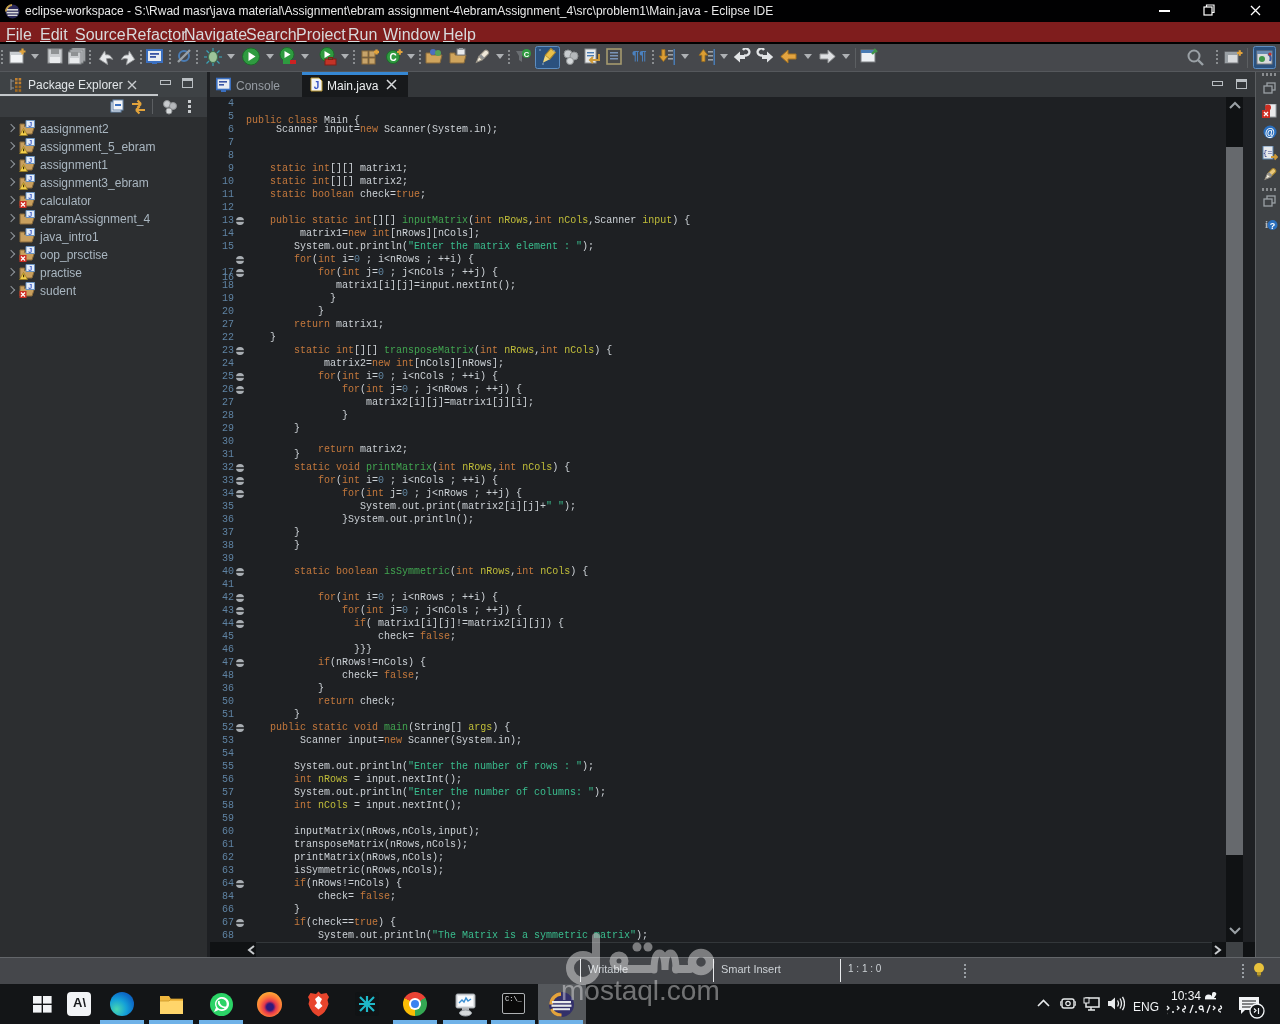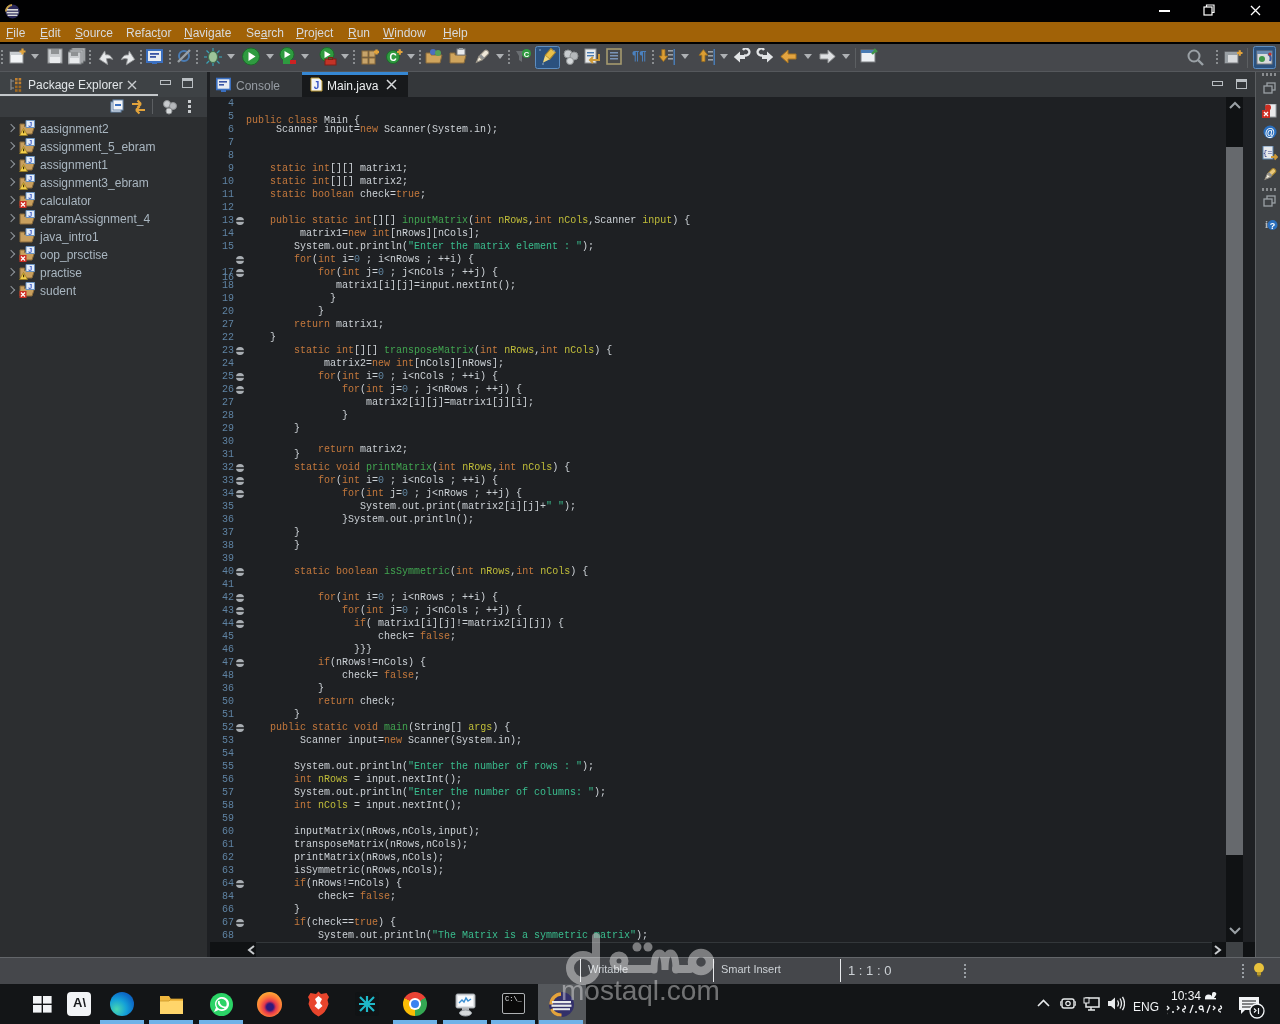--- a/index.html
+++ b/index.html
@@ -1,17 +1,17 @@
 <!DOCTYPE html>
 <html><head><meta charset="utf-8"><style>
 *{margin:0;padding:0;box-sizing:border-box}
 html,body{width:1280px;height:1024px;overflow:hidden;background:#1e2023;font-family:"Liberation Sans",sans-serif}
 .a{position:absolute}
 #title{left:0;top:0;width:1280px;height:22px;background:#010102;color:#e9e9e9;font-size:12px}
-#menu{left:0;top:22px;width:1280px;height:20px;background:#a16207;color:#d8dadc;font-size:12px}
+#menu{left:0;top:22px;width:1280px;height:20px;background:#7f1d1d;color:#d8dadc;font-size:16px}
 #menu span{position:absolute;top:4px}
 #menu u{text-decoration:underline}
 #tbar{left:0;top:42px;width:1280px;height:30px;background:#46484c;border-top:2px solid #000;border-bottom:1px solid #55585c}
 .h{position:absolute;top:50px;width:2px;height:16px;background:repeating-linear-gradient(to bottom,#8a8d90 0 2px,transparent 2px 4px)}
 .dd{position:absolute;top:54px;width:0;height:0;border-left:4px solid transparent;border-right:4px solid transparent;border-top:5px solid #aeb1b4}
 .vsep{position:absolute;top:48px;width:1px;height:20px;background:#5c5f62}
 #lpanel{left:0;top:72px;width:207px;height:885px;background:#2c2e30}
 #lphead{left:0;top:72px;width:207px;height:25px;background:#3e4245}
 #lptool{left:0;top:97px;width:207px;height:20px;background:#393c3f}
 #edtabs{left:210px;top:72px;width:1046px;height:25px;background:#34373a}
@@ -27,20 +27,21 @@
 </style></head><body>
 
 <div class="a" id="title">
 <svg class="a" style="left:5px;top:4px" width="15" height="15">
       <circle cx="7.5" cy="7.5" r="7" fill="#2c2a5a"></circle>
       <path d="M1 7.5 A6.5 6.5 0 0 1 7 1" stroke="#c8a24a" stroke-width="2" fill="none"></path>
       <rect x="2" y="5" width="11" height="1.6" fill="#dcdcdc"></rect>
       <rect x="1.6" y="7.8" width="11.8" height="1.6" fill="#dcdcdc"></rect>
       <rect x="2.6" y="10.6" width="9.8" height="1.4" fill="#dcdcdc"></rect>
     </svg>
+<span class="a" style="left:25px;top:4px">eclipse-workspace - S:\Rwad masr\java material\Assignment\ebram assignment-4\ebramAssignment_4\src\problem1\Main.java - Eclipse IDE</span>
 <div class="a" style="left:1159px;top:10px;width:11px;height:1.5px;background:#fff"></div>
 <svg class="a" style="left:1203px;top:4px" width="12" height="12">
       <rect x="1" y="3" width="8" height="8" fill="none" stroke="#fff" stroke-width="1.2"></rect>
       <path d="M3.5 3 V1 H11 V8.5 H9" fill="none" stroke="#fff" stroke-width="1.2"></path>
     </svg>
 <svg class="a" style="left:1249px;top:4px" width="13" height="13">
       <path d="M2 2 L11 11 M11 2 L2 11" stroke="#fff" stroke-width="1.3"></path>
     </svg>
 </div>
 <div class="a" id="menu">
@@ -601,21 +602,21 @@
     <text x="3" y="12" font-size="11" font-family="Liberation Serif" font-weight="bold" fill="#b5b8bb">i</text>
     <circle cx="10.5" cy="9" r="5" fill="#2a6fbe"></circle>
     <text x="10.5" y="12.5" font-size="9" font-family="Liberation Sans" font-weight="bold" fill="#fff" text-anchor="middle">?</text>
   </svg>
 <div class="a" id="status"></div>
 <div class="a" style="left:580px;top:959px;width:1px;height:23px;background:#e8eaec"></div>
 <span class="a" style="left:588px;top:963px;font-size:11px;color:#ccd1d5">Writable</span>
 <div class="a" style="left:713px;top:959px;width:1px;height:23px;background:#e8eaec"></div>
 <span class="a" style="left:721px;top:963px;font-size:11px;color:#ccd1d5">Smart Insert</span>
 <div class="a" style="left:840px;top:959px;width:1px;height:23px;background:#e8eaec"></div>
-<span class="a" style="left:848px;top:963px;font-size:13px;color:#ccd1d5">1 : 1 : 0</span>
+<span class="a" style="left:848px;top:963px;font-size:10px;color:#ccd1d5">1 : 1 : 0</span>
 <div class="a" style="left:964px;top:964px;width:2px;height:14px;background:repeating-linear-gradient(to bottom,#9aa0a5 0 2px,transparent 2px 4px)"></div>
 <div class="a" style="left:1242px;top:964px;width:2px;height:14px;background:repeating-linear-gradient(to bottom,#9aa0a5 0 2px,transparent 2px 4px)"></div>
 <svg class="a" style="left:1253px;top:962px" width="12" height="16">
     <circle cx="6" cy="6" r="5" fill="#e8c23c"></circle>
     <rect x="4" y="10" width="4" height="3" fill="#b89a2e"></rect>
     <rect x="4.5" y="13" width="3" height="1.5" fill="#8a7420"></rect>
   </svg>
 <div class="a" id="task"></div>
 <div class="a" style="left:538px;top:984px;width:48px;height:40px;background:#55585c"></div>
 <div class="a" style="left:100px;top:1020px;width:44px;height:4px;background:#6fb2e8"></div>

